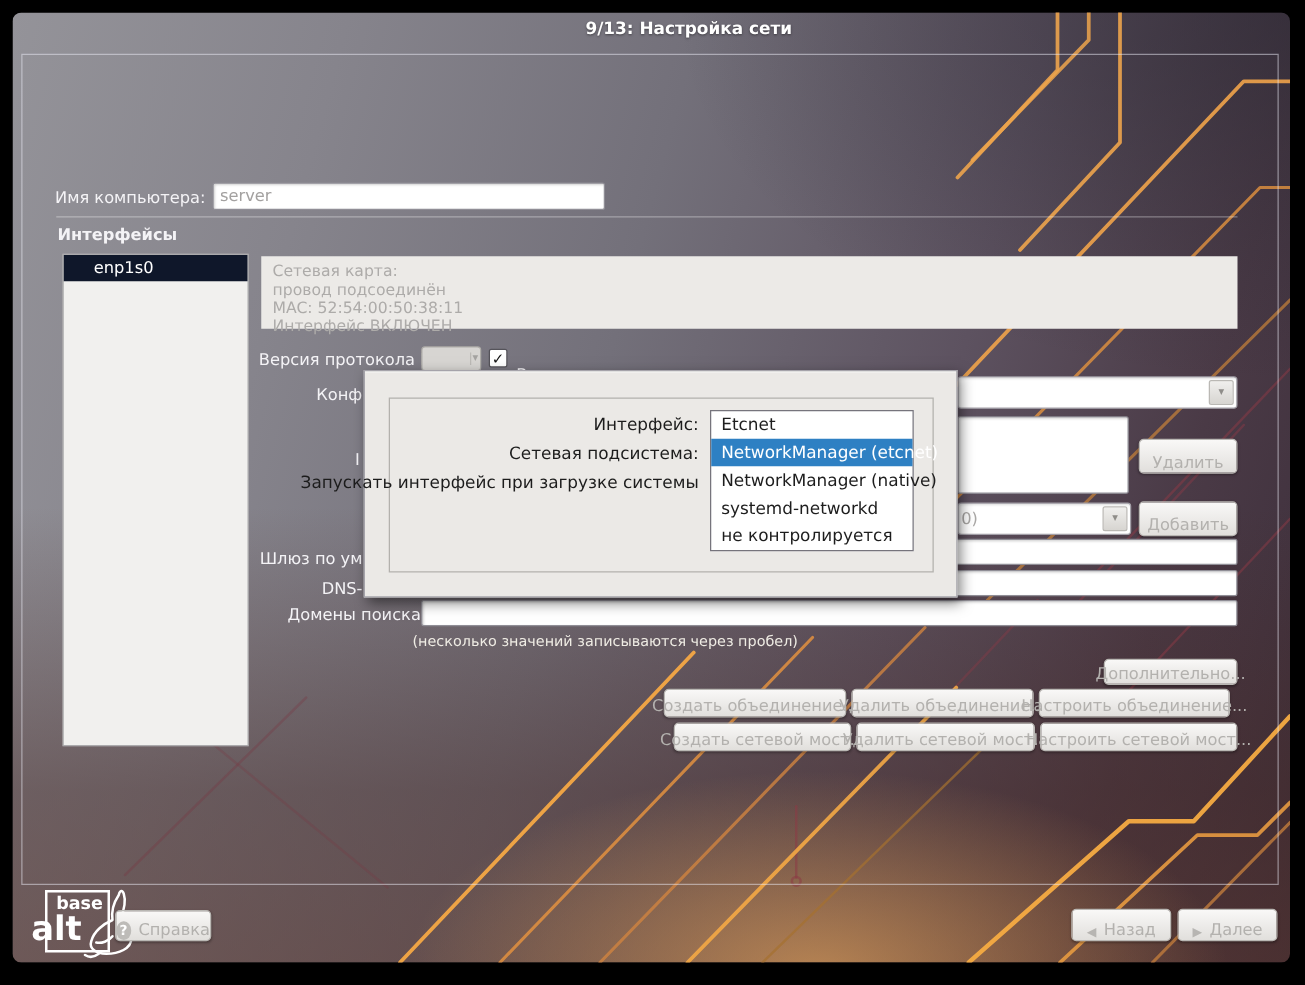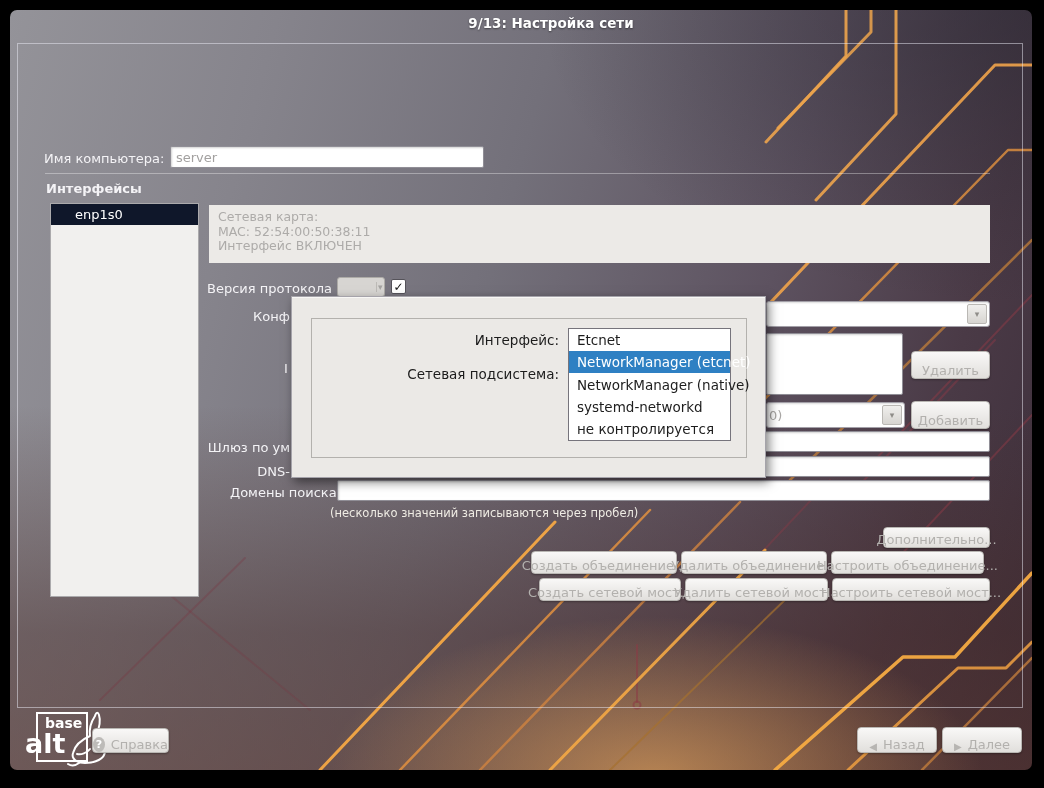--- a/index.html
+++ b/index.html
@@ -110,20 +110,21 @@
 
   <div style="position:absolute;left:45px;top:173px;width:945px;height:0;border-top:1px solid rgba(255,255,255,.35);"></div>
   <div class="lbl section" style="left:46px;top:181px;">Интерфейсы</div>
 
   <div class="listpanel" style="left:50px;top:203px;width:149px;height:394px;">
     <div class="listitem">enp1s0</div>
   </div>
 
   <div class="infobox" style="left:209px;top:205px;width:781px;height:58px;">
     <div>Сетевая карта:</div>
+    <div>провод подсоединён</div>
     <div>MAC: 52:54:00:50:38:11</div>
     <div>Интерфейс ВКЛЮЧЕН</div>
   </div>
 
   <div class="lbl" style="left:207px;top:281px;">Версия протокола IP:</div>
   <div class="minicombo" style="left:337px;top:277px;width:48px;height:20px;">
     <span class="val">IPv4</span>
     <span class="arr">▾</span>
   </div>
   <div class="checkbox" style="left:391px;top:279px;">
@@ -176,21 +177,22 @@
   <div class="btn" style="left:685px;top:578px;width:143px;height:23px;">
     <span>Удалить сетевой мост...</span>
   </div>
   <div class="btn" style="left:832px;top:578px;width:158px;height:23px;">
     <span>Настроить сетевой мост...</span>
   </div>
 
   <div class="overlay">
     <div class="groupbox"></div>
     <div class="dlabel" style="top:35px;">Интерфейс:</div>
-    <div class="dlabel" style="top:58px;margin-top:11px;">Сетевая подсистема:</div>
+    <div class="dlabel" style="top:58px;">Сетевая подсистема:</div>
+    <div class="dlabel" style="top:81px;">Запускать интерфейс при загрузке системы</div>
     <div class="droplist">
       <div class="opt">Etcnet</div>
       <div class="opt selected">NetworkManager (etcnet)</div>
       <div class="opt">NetworkManager (native)</div>
       <div class="opt">systemd-networkd</div>
       <div class="opt">не контролируется</div>
     </div>
   </div>
 
   <div class="logo-box"></div>

